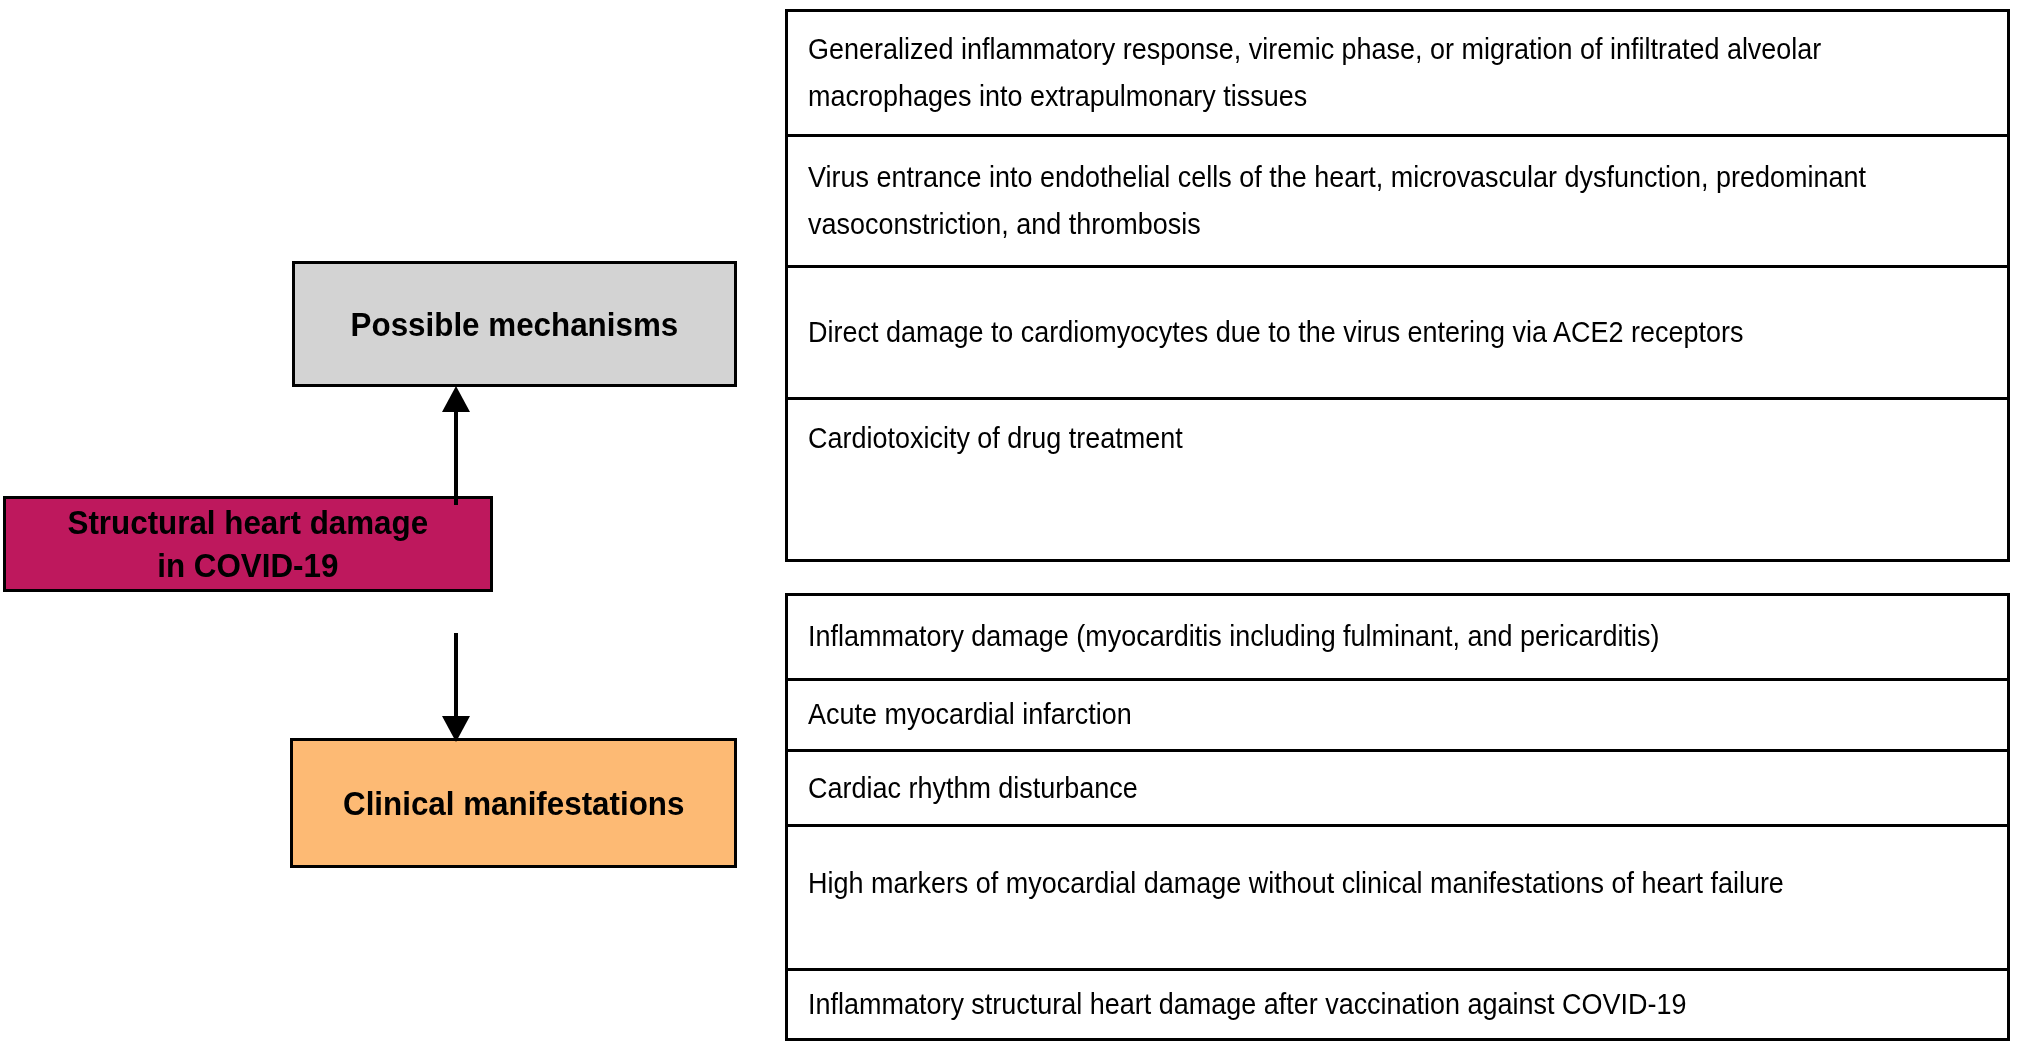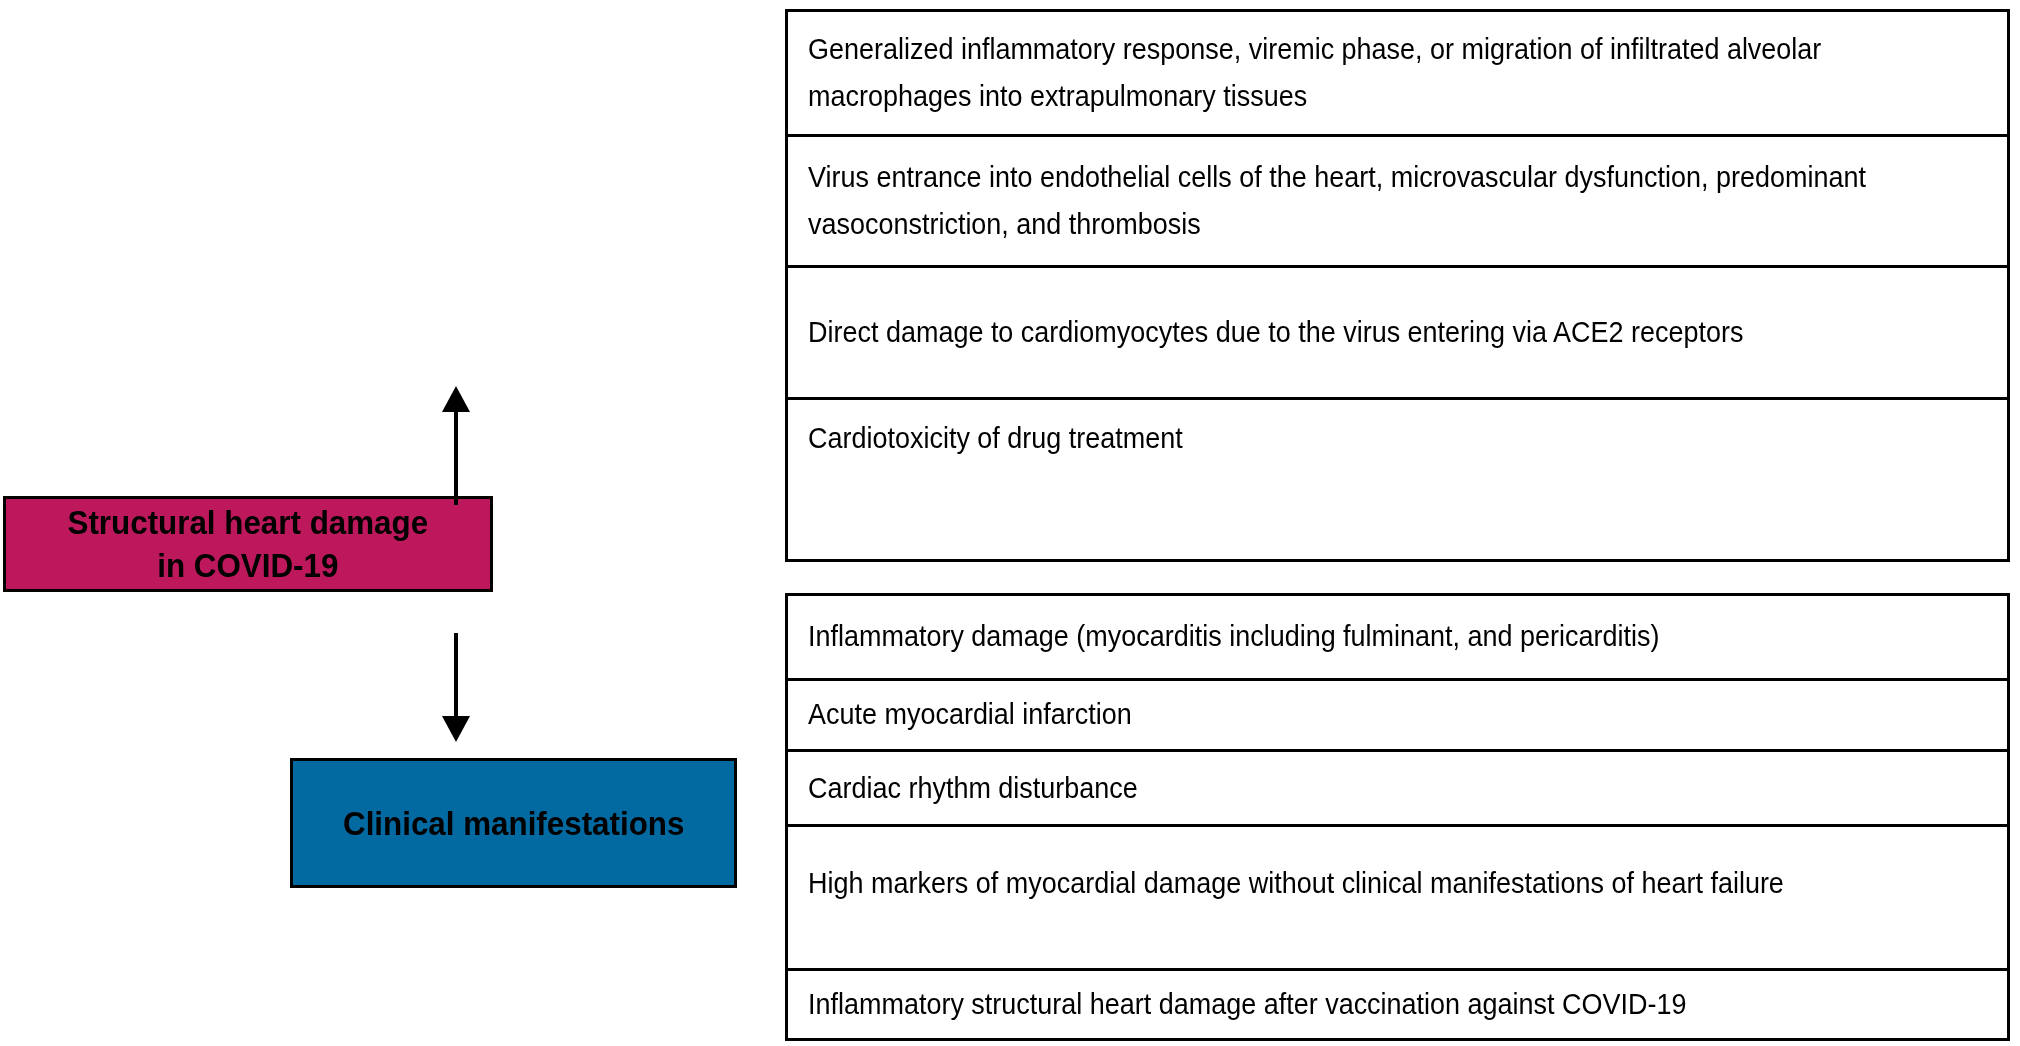--- a/index.html
+++ b/index.html
@@ -27,21 +27,21 @@
     font-weight: bold;
     font-size: 33px;
     line-height: 43px;
     white-space: pre;
     display: inline-block;
     transform: scaleX(0.95);
     transform-origin: 50% 50%;
   }
   #root-box  { left: 3px;   top: 496px; width: 490px; height: 96px; background: #be185d; }
   #mech-box  { left: 292px; top: 261px; width: 445px; height: 126px; background: #d3d3d3; }
-  #manif-box { left: 290px; top: 758px; width: 447px; height: 130px; background: #0369a1; }
+  #manif-box { left: 290px; top: 738px; width: 447px; height: 130px; background: #fdba74; }
 
   
   .shaft {
     position: absolute;
     left: 454px;
     width: 4px;
     background: #000000;
   }
   #up-shaft   { top: 410px; height: 95px; }
   #down-shaft { top: 633px; height: 84px; }
@@ -101,20 +101,23 @@
 </head>
 <body>
 
 <div class="canvas">
 
   <div class="node" id="root-box">
     <span class="lbl">Structural heart damage
 in COVID-19</span>
   </div>
 
+  <div class="node" id="mech-box">
+    <span class="lbl">Possible mechanisms</span>
+  </div>
 
   <div class="node" id="manif-box">
     <span class="lbl">Clinical manifestations</span>
   </div>
 
   <div class="shaft" id="up-shaft"></div>
   <div class="head" id="up-head"></div>
 
   <div class="shaft" id="down-shaft"></div>
   <div class="head" id="down-head"></div>

